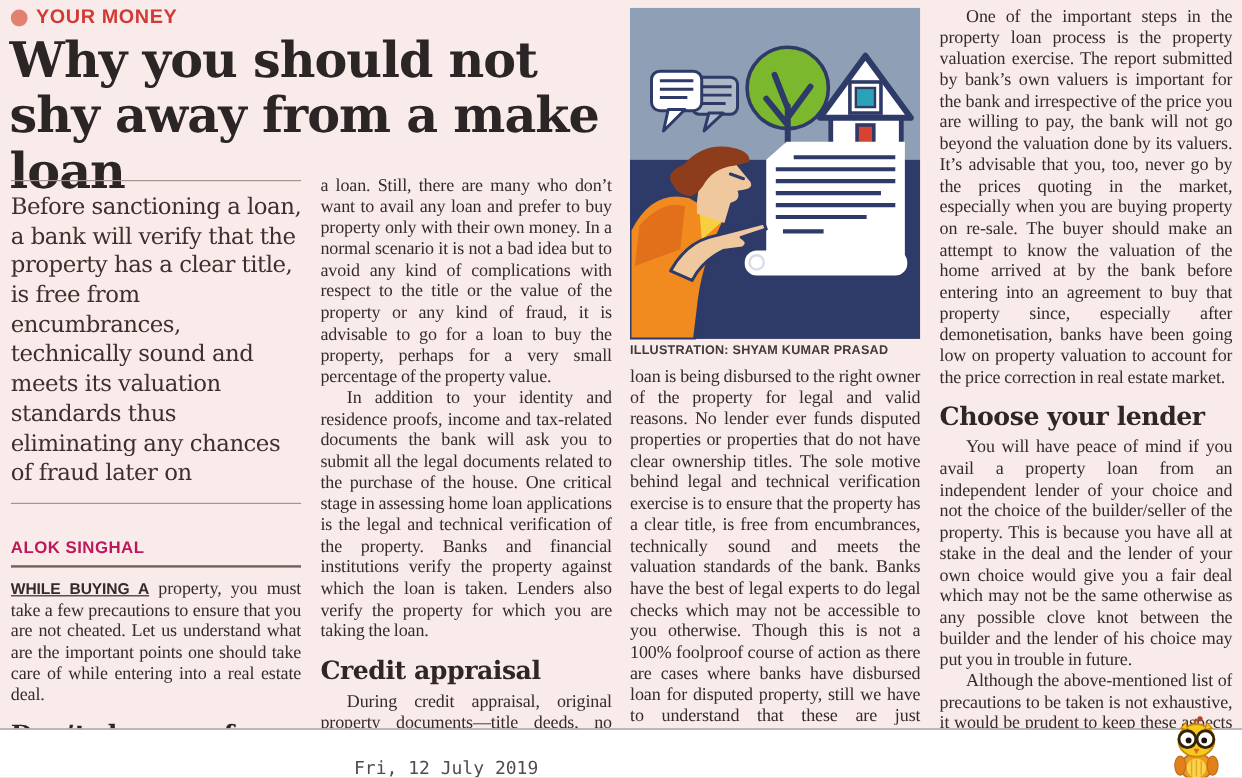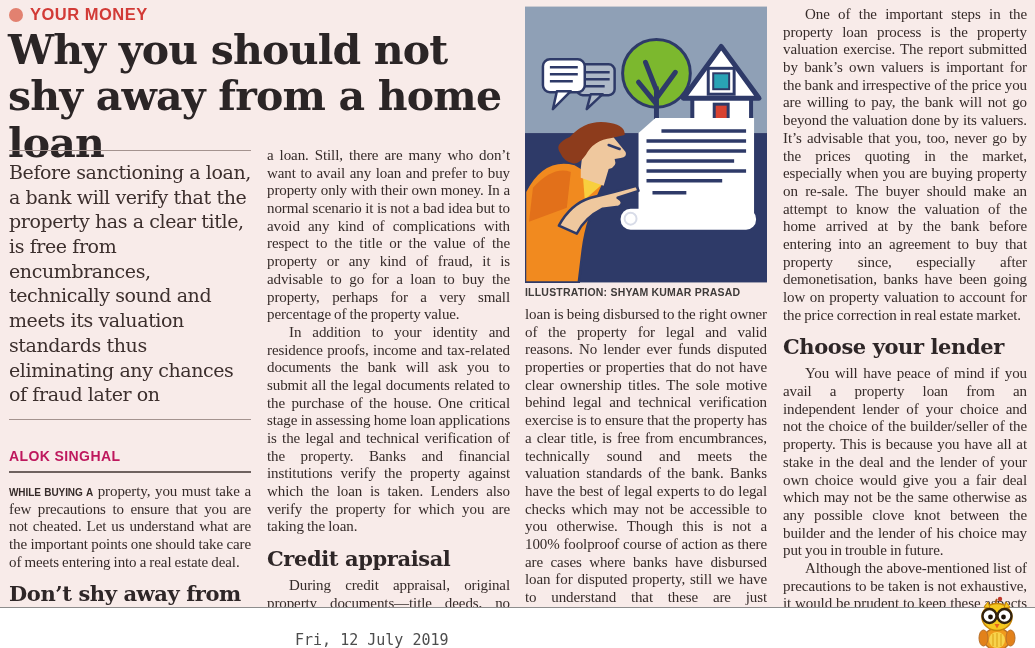--- a/index.html
+++ b/index.html
@@ -28,21 +28,21 @@
   .rule-lt { border-top:1.5px solid #a4938f; }
   .standfirst { font-family:"DejaVu Serif", serif; font-size:19px; line-height:1.3;
     color:#3c2f2d; letter-spacing:-.4px; padding:9px 0 12px 0; }
   .byline { font-family:"Liberation Sans", sans-serif; font-weight:bold; font-size:14px;
     color:#be185d; letter-spacing:.4px; padding:8px 0 7px 0;margin-top:20px; }
   .rule-dk { border-top:2px solid #6e625f; }
   
   .body-p { font-size:15px; line-height:1.18; text-align:justify; word-spacing:-.5px;
     letter-spacing:-.1px; }
   .body-p.indent { text-indent:22px; }
-  .lead-in { font-family:"Liberation Sans", sans-serif; font-weight:bold; font-size:10px; }
+  .lead-in { font-family:"Liberation Sans", sans-serif; font-weight:bold; font-size:13px;text-decoration:underline; }
   .subhead { font-family:"DejaVu Serif", serif; font-size:21px; letter-spacing:-.4px;
     color:#2e2627; margin:10px 0 6px 0; }
   .col1 .first-body { margin-top:10px; }
   
   .illo { display:block; }
   .caption { font-family:"Liberation Sans", sans-serif; font-weight:bold; font-size:10.5px;
     color:#3e3a39; text-align:left; margin:3px 0 8px 0; letter-spacing:.2px; }
   
   .footer { position:absolute; left:0; top:607px; width:1035px; height:41px;
     background:#ffffff; border-top:1.5px solid #8d8d8d; }
@@ -59,29 +59,29 @@
 </head>
 <body>
 
 <div class="page">
 
   <div class="kicker">
     <span class="dot"></span>
     <span class="label">YOUR MONEY</span>
   </div>
 
-  <h1 class="headline">Why you should not shy away from a home loan</h1>
+  <h1 class="headline">Why you should not shy away from a make loan</h1>
 
   <div class="col col1">
     <div class="rule-lt"></div>
     <div class="standfirst">Before sanctioning a loan, a bank will verify that the property has a clear title, is free from encumbrances, technically sound and meets its valuation standards thus eliminating any chances of fraud later on</div>
     <div class="rule-lt"></div>
     <div class="byline">ALOK SINGHAL</div>
     <div class="rule-dk"></div>
-    <p class="body-p first-body"><span class="lead-in">WHILE BUYING A</span><span> property, you must take a few precautions to ensure that you are not cheated. Let us understand what are the important points one should take care of meets entering into a real estate deal.</span></p>
+    <p class="body-p first-body"><span class="lead-in">WHILE BUYING A</span><span> property, you must take a few precautions to ensure that you are not cheated. Let us understand what are the important points one should take care of while entering into a real estate deal.</span></p>
     <h3 class="subhead">Don’t shy away from loans</h3>
 
   </div>
 
   <div class="col col2">
     <p class="body-p">a loan. Still, there are many who don’t want to avail any loan and prefer to buy property only with their own money. In a normal scenario it is not a bad idea but to avoid any kind of complications with respect to the title or the value of the property or any kind of fraud, it is advisable to go for a loan to buy the property, perhaps for a very small percentage of the property value.</p>
     <p class="body-p indent">In addition to your identity and residence proofs, income and tax-related documents the bank will ask you to submit all the legal documents related to the purchase of the house. One critical stage in assessing home loan applications is the legal and technical verification of the property. Banks and financial institutions verify the property against which the loan is taken. Lenders also verify the property for which you are taking the loan.</p>
     <h3 class="subhead">Credit appraisal</h3>
     <p class="body-p indent">During credit appraisal, original property documents—title deeds, no objection certificates of authorities and other ownership papers are used to verify that the property has a clear title, and that the home</p>
   </div>

